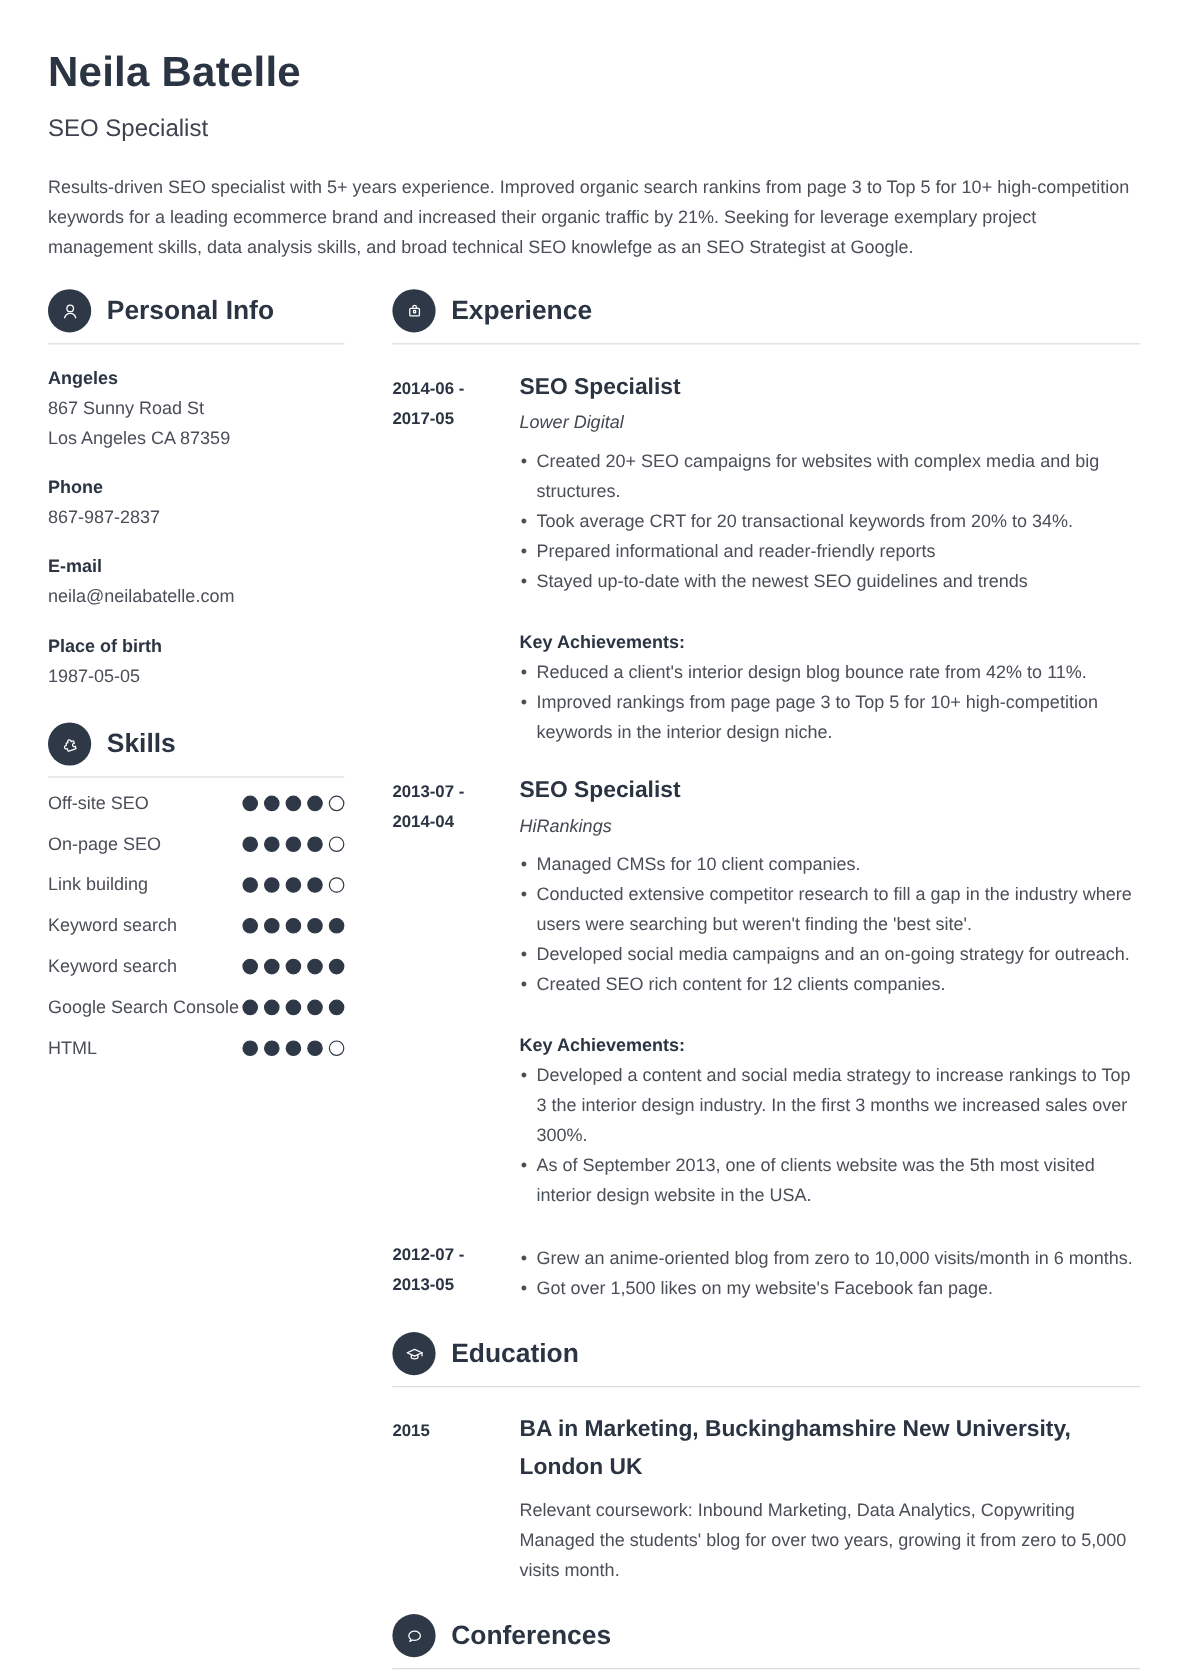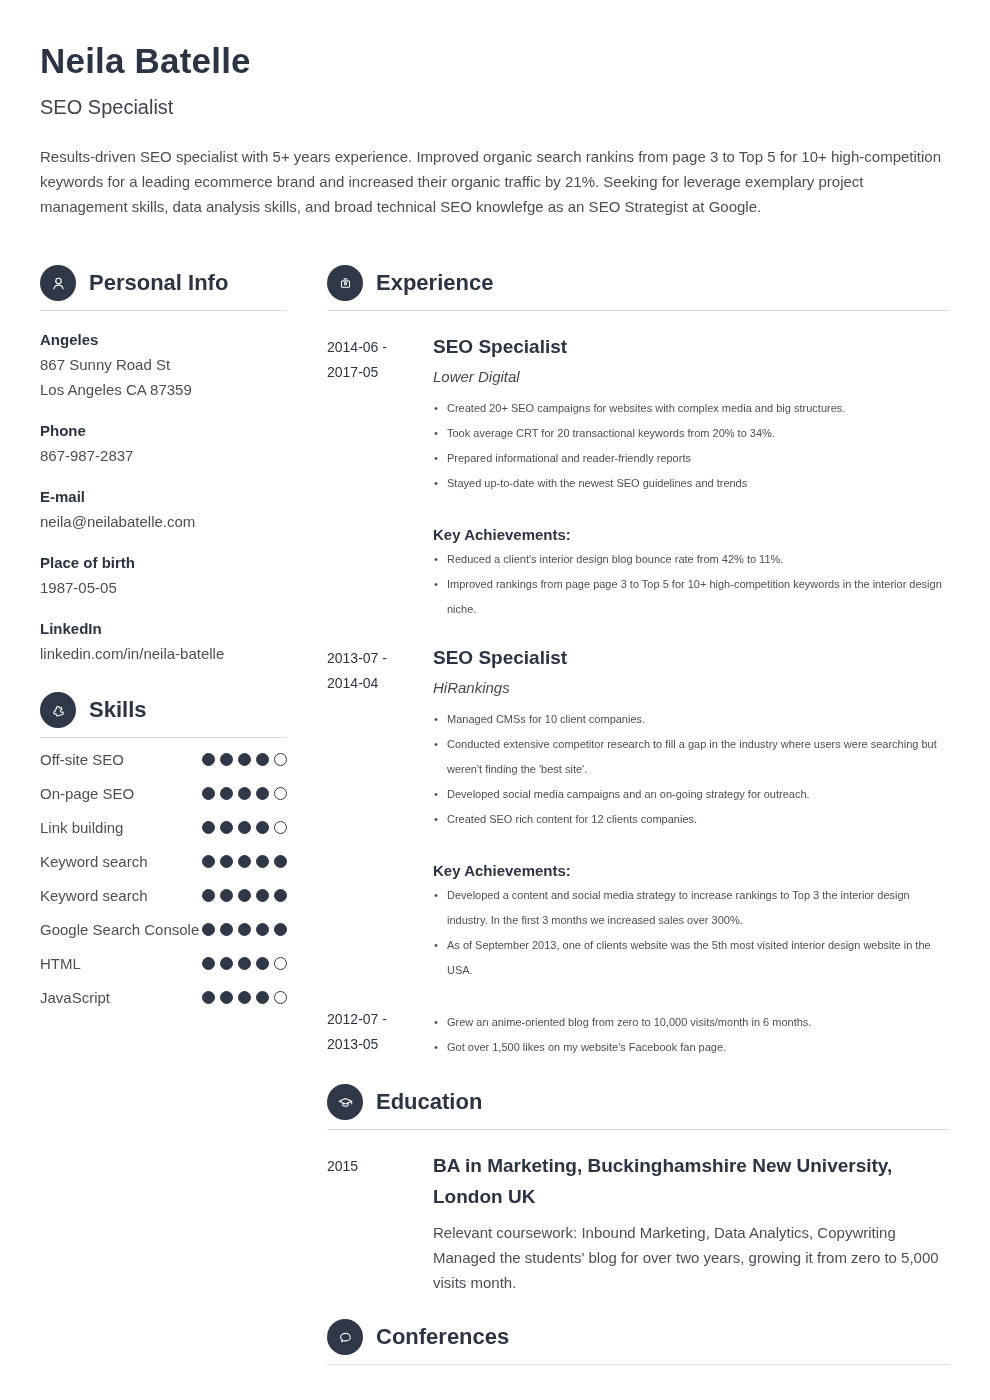--- a/index.html
+++ b/index.html
@@ -19,44 +19,44 @@
   .page{width:990px;height:1363px;padding:42px 40px 0 40px;}
   
   h1{margin:0;font-size:35px;line-height:38px;font-weight:bold;color:var(--heading);letter-spacing:.2px;}
   .subtitle{margin-top:15px;font-size:20px;line-height:24px;color:#3c434e;}
   .summary{margin:25px 0 0 0;font-size:15px;line-height:25px;color:var(--body);}
   
   .columns{display:flex;gap:40px;margin-top:22px;align-items:flex-start;}
   .left{width:247px;flex:none;}
   .right{flex:1;min-width:0;}
   
-  .sec-head{display:flex;align-items:center;gap:13px;padding-bottom:9px;border-bottom:1px solid var(--rule);margin-top:24px;}
+  .sec-head{display:flex;align-items:center;gap:13px;padding-bottom:9px;border-bottom:1px solid var(--rule);}
   .icon{width:36px;height:36px;border-radius:50%;background:var(--accent);flex:none;display:flex;align-items:center;justify-content:center;}
   .icon svg{display:block;}
   h2{margin:0;font-size:22px;line-height:26px;font-weight:bold;color:var(--heading);}
   
   .field{margin-top:16px;}
   .flabel{font-size:15px;line-height:25px;font-weight:bold;color:var(--heading);}
   .fval{font-size:15px;line-height:25px;color:var(--body);}
   
   .skills-section{margin-top:26px;}
   .skill-rows{margin-top:7px;}
   .skill-row{display:flex;justify-content:space-between;align-items:flex-start;margin-top:9px;}
   .skill-label{font-size:15px;line-height:25px;color:var(--body);width:160px;}
   .dots{display:flex;gap:5px;padding-top:6px;flex:none;}
   .dot{width:13px;height:13px;border-radius:50%;border:1.5px solid var(--accent);background:#fff;}
   .dot.filled{background:var(--accent);}
   
   .entry{display:flex;margin-top:20px;}
-  .dates{width:106px;flex:none;font-size:14px;line-height:25px;font-weight:normal;color:var(--heading);padding-top:4px;}
+  .dates{width:106px;flex:none;font-size:14px;line-height:25px;font-weight:bold;color:var(--heading);padding-top:4px;}
   .entry-body{flex:1;min-width:0;}
   h3{margin:0;font-size:19px;line-height:31px;font-weight:bold;color:var(--heading);}
   .company{margin-top:2px;font-size:15px;line-height:25px;font-style:italic;color:var(--muted);}
   ul.bullets{margin:7px 0 0 0;padding:0;list-style:none;}
-  ul.bullets li{position:relative;padding-left:14px;font-size:11px;line-height:25px;color:var(--body);}
+  ul.bullets li{position:relative;padding-left:14px;font-size:15px;line-height:25px;color:var(--body);}
   ul.bullets li::before{content:"\2022";position:absolute;left:1px;color:var(--body);}
   .key-ach{margin-top:26px;}
   .ka-label{font-size:15px;line-height:25px;font-weight:bold;color:var(--heading);}
   .key-ach ul.bullets{margin-top:0;}
   .section{margin-top:24px;}
   .edu-desc{margin:0;font-size:15px;line-height:25px;color:var(--body);}
   .edu-desc.first{margin-top:8px;}
 </style>
 </head>
 <body>
@@ -93,24 +93,20 @@
           <div class="fval">867-987-2837</div>
         </div>
         <div class="field">
           <div class="flabel">E-mail</div>
           <div class="fval">neila@neilabatelle.com</div>
         </div>
         <div class="field">
           <div class="flabel">Place of birth</div>
           <div class="fval">1987-05-05</div>
         </div>
-        <div class="field">
-          <div class="flabel">LinkedIn</div>
-          <div class="fval">linkedin.com/in/neila-batelle</div>
-        </div>
       </section>
 
       <section class="skills-section">
         <div class="sec-head">
           <span class="icon">
             <svg width="21" height="21" viewBox="0 0 34 34" fill="none" stroke="#ffffff" stroke-width="1.7" stroke-linecap="round" stroke-linejoin="round">
               <g transform="rotate(-18 17 17)">
                 <path d="M12.5 13.5h2.6a2.3 2.3 0 1 1 4.3 0h2.6a.9.9 0 0 1 .9.9v2.6a2.3 2.3 0 1 0 0 4.3v2.6a.9.9 0 0 1-.9.9h-9.5a.9.9 0 0 1-.9-.9v-3a2.3 2.3 0 1 1 0-4.3z"></path>
               </g>
             </svg>
@@ -173,30 +169,20 @@
             <span class="dots">
                 <span class="dot filled"></span>
                 <span class="dot filled"></span>
                 <span class="dot filled"></span>
                 <span class="dot filled"></span>
                 <span class="dot filled"></span>
               </span>
           </div>
           <div class="skill-row">
             <span class="skill-label">HTML</span>
-            <span class="dots">
-                <span class="dot filled"></span>
-                <span class="dot filled"></span>
-                <span class="dot filled"></span>
-                <span class="dot filled"></span>
-                <span class="dot"></span>
-              </span>
-          </div>
-          <div class="skill-row">
-            <span class="skill-label">JavaScript</span>
             <span class="dots">
                 <span class="dot filled"></span>
                 <span class="dot filled"></span>
                 <span class="dot filled"></span>
                 <span class="dot filled"></span>
                 <span class="dot"></span>
               </span>
           </div>
         </div>
       </section>

